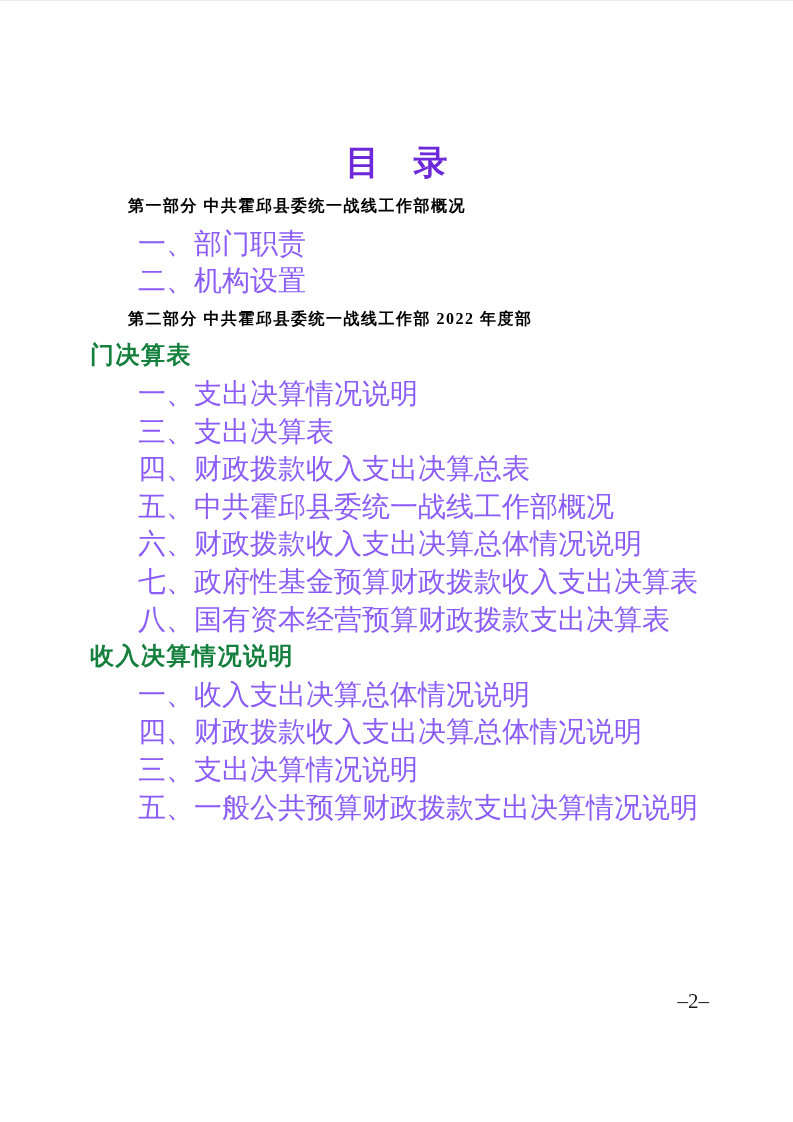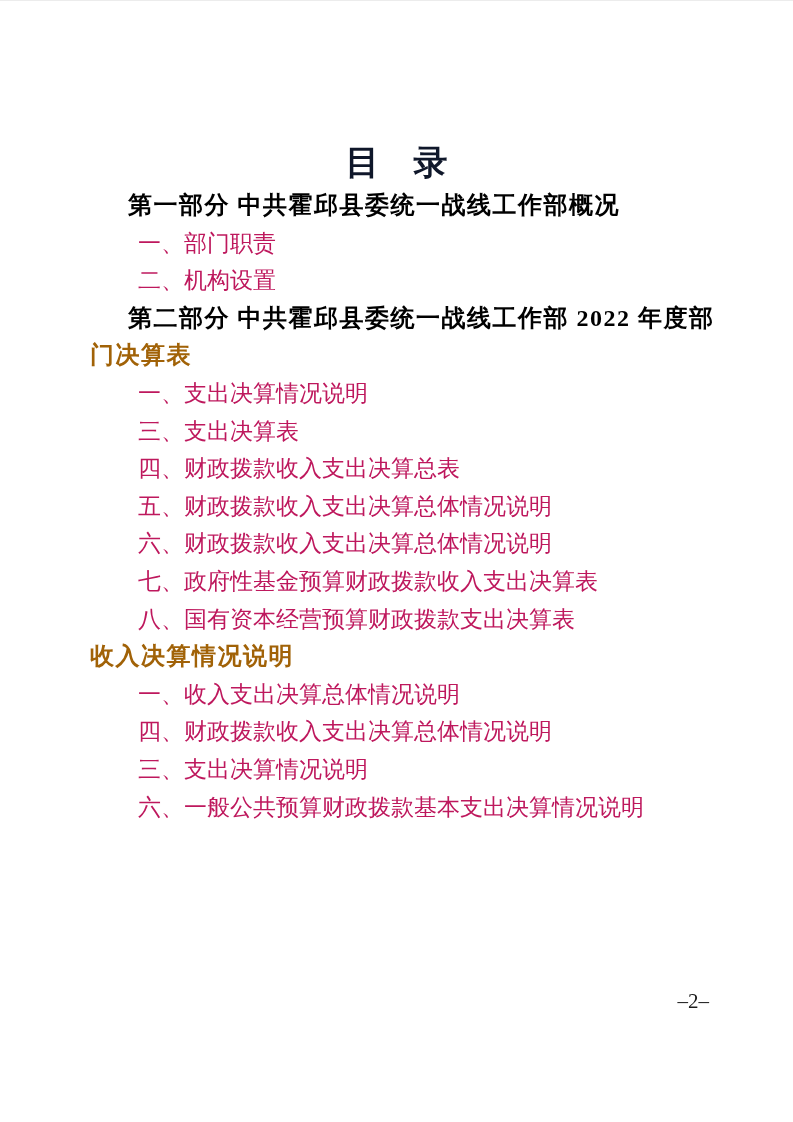--- a/index.html
+++ b/index.html
@@ -19,48 +19,48 @@
   }
   .doc-title {
     position: absolute;
     top: 140px;
     left: 0;
     right: 0;
     text-align: center;
     font-size: 34px;
     font-weight: bold;
     line-height: 44px;
-    color: #0f172a;
+    color: #6d28d9;
   }
   .toc {
     position: absolute;
     top: 186px;
     left: 90px;
     width: 618px;
   }
   .t-line {
     height: 37.6px;
     line-height: 37.6px;
     white-space: nowrap;
-    font-size: 23px;
-    color: #be185d;
+    font-size: 28px;
+    color: #8b5cf6;
   }
   .t-line.part {
     font-weight: bold;
-    font-size: 24px;
+    font-size: 16px;
     letter-spacing: 1.5px;
     padding-left: 38px;
     color: #000000;
   }
   .t-line.part-cont {
     font-weight: bold;
     font-size: 24px;
     letter-spacing: 1.5px;
     padding-left: 0;
-    color: #a16207;
+    color: #15803d;
   }
   .t-line.item {
     padding-left: 48px;
   }
   .page-number {
     position: absolute;
     top: 986px;
     right: 84px;
     font-size: 21px;
     line-height: 28px;
@@ -76,26 +76,26 @@
 
   <div class="toc">
     <div class="t-line part">第一部分 中共霍邱县委统一战线工作部概况</div>
     <div class="t-line item">一、部门职责</div>
     <div class="t-line item">二、机构设置</div>
     <div class="t-line part">第二部分 中共霍邱县委统一战线工作部 2022 年度部</div>
     <div class="t-line part-cont">门决算表</div>
     <div class="t-line item">一、支出决算情况说明</div>
     <div class="t-line item">三、支出决算表</div>
     <div class="t-line item">四、财政拨款收入支出决算总表</div>
-    <div class="t-line item">五、财政拨款收入支出决算总体情况说明</div>
+    <div class="t-line item">五、中共霍邱县委统一战线工作部概况</div>
     <div class="t-line item">六、财政拨款收入支出决算总体情况说明</div>
     <div class="t-line item">七、政府性基金预算财政拨款收入支出决算表</div>
     <div class="t-line item">八、国有资本经营预算财政拨款支出决算表</div>
     <div class="t-line part-cont">收入决算情况说明</div>
     <div class="t-line item">一、收入支出决算总体情况说明</div>
     <div class="t-line item">四、财政拨款收入支出决算总体情况说明</div>
     <div class="t-line item">三、支出决算情况说明</div>
-    <div class="t-line item">六、一般公共预算财政拨款基本支出决算情况说明</div>
+    <div class="t-line item">五、一般公共预算财政拨款支出决算情况说明</div>
   </div>
 
   <div class="page-number">–2–</div>
 
 </div>
 
 </body></html>

